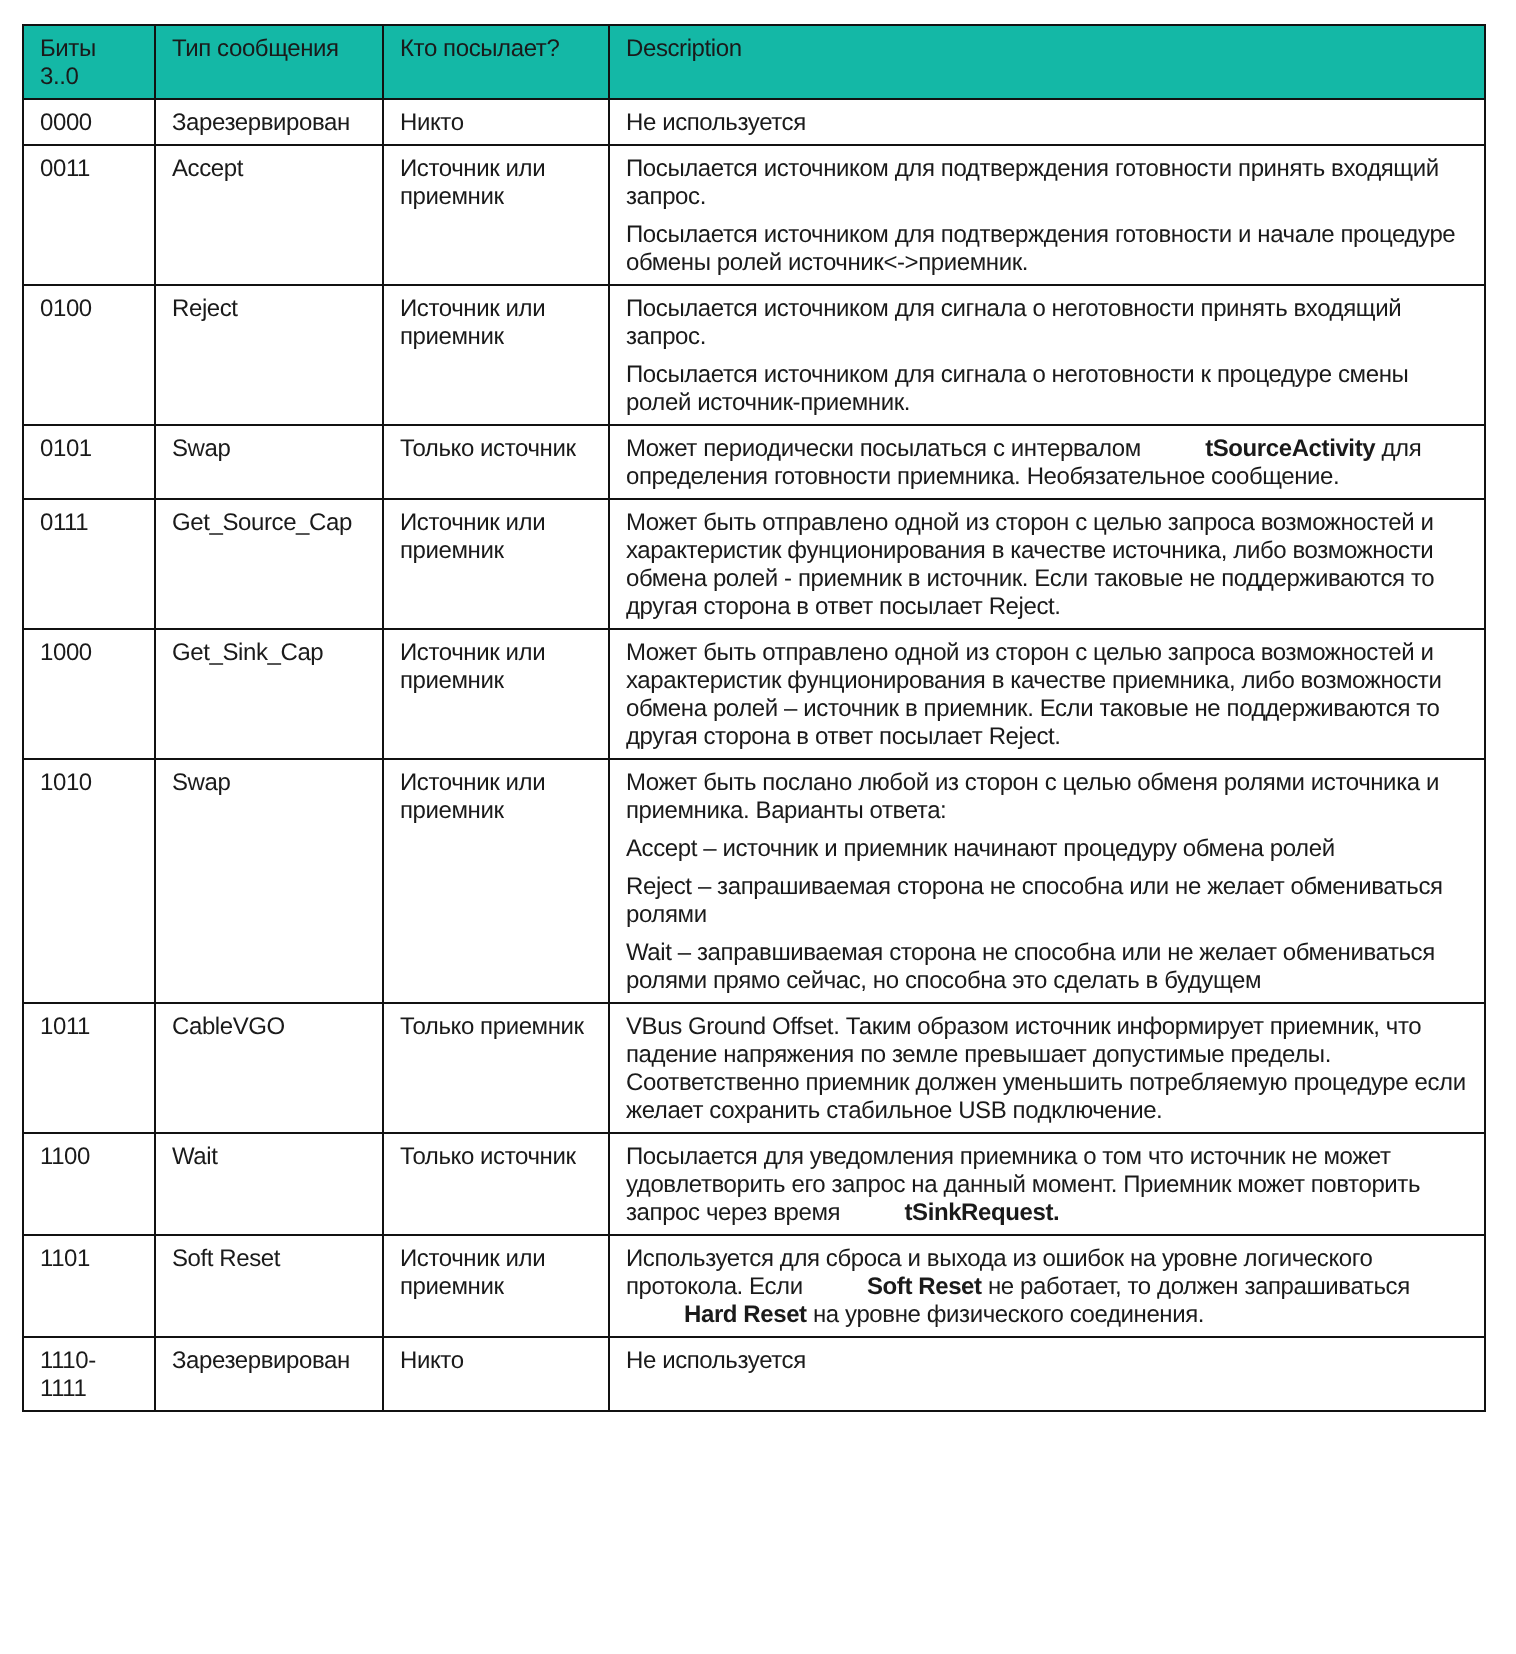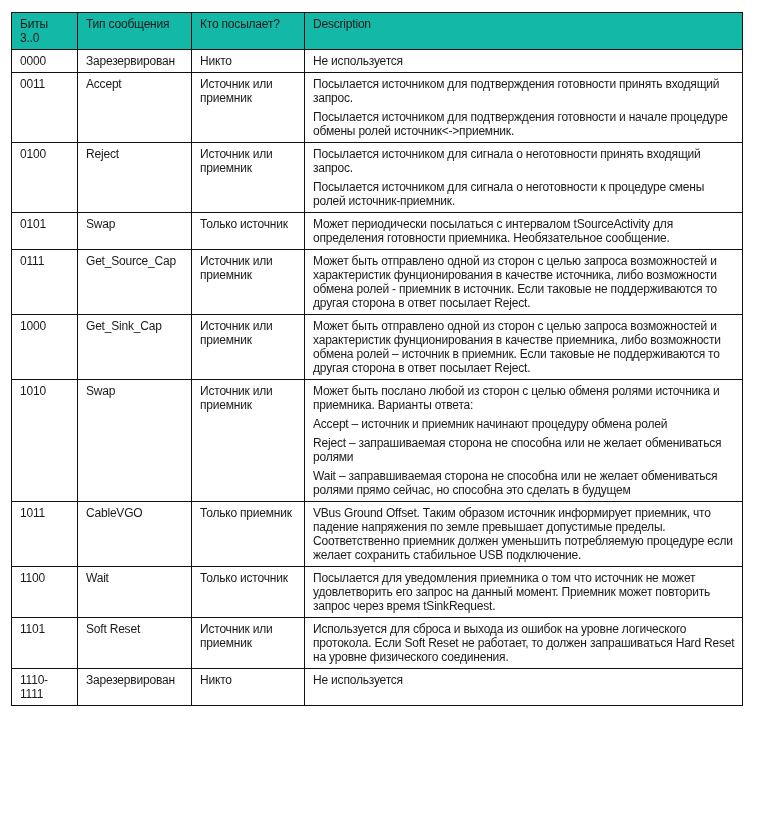--- a/index.html
+++ b/index.html
@@ -8,21 +8,21 @@
   table.msg { position: absolute; left: 11px; top: 12px; width: 731px;
               border-collapse: collapse; table-layout: fixed; }
   table.msg td, table.msg th { border: 1.5px solid #111; vertical-align: top;
               padding: 4px 7px 4px 8px; line-height: 14px; text-align: left;
               font-weight: normal; letter-spacing: -0.2px; }
   table.msg th { background: #14b8a6; color: #1a1a1a; height: 27px; }
   col.c1 { width: 66px; } col.c2 { width: 114px; } col.c3 { width: 113px; } col.c4 { width: 438px; }
   td.name { font-weight: bold; }
   .para { margin: 0; }
   .para + .para { margin-top: 5px; }
-  b { font-weight: normal; }
+  b { font-weight: bold; margin-left: 29px; }
 </style>
 </head>
 <body>
 
 <table class="msg">
   <colgroup>
       <col class="c1">
       <col class="c2">
       <col class="c3">
       <col class="c4">

